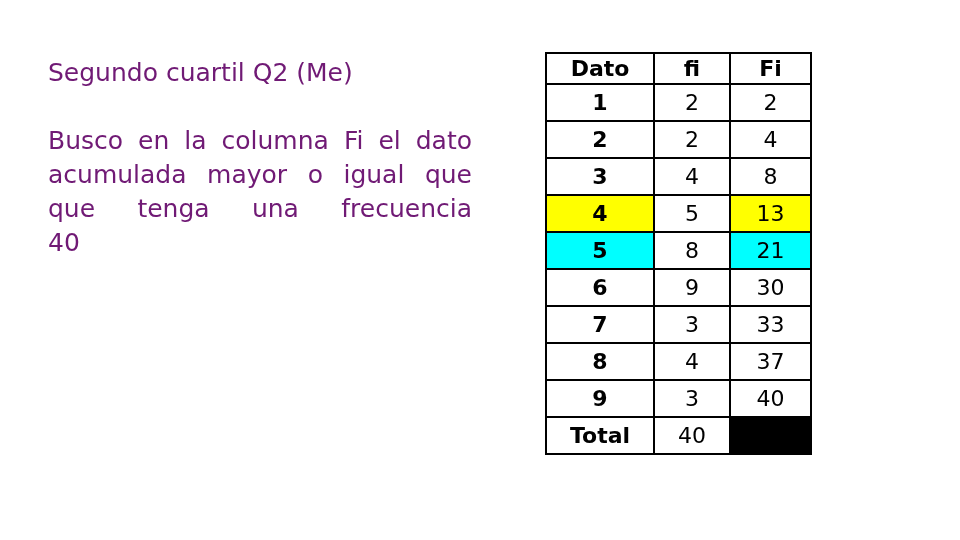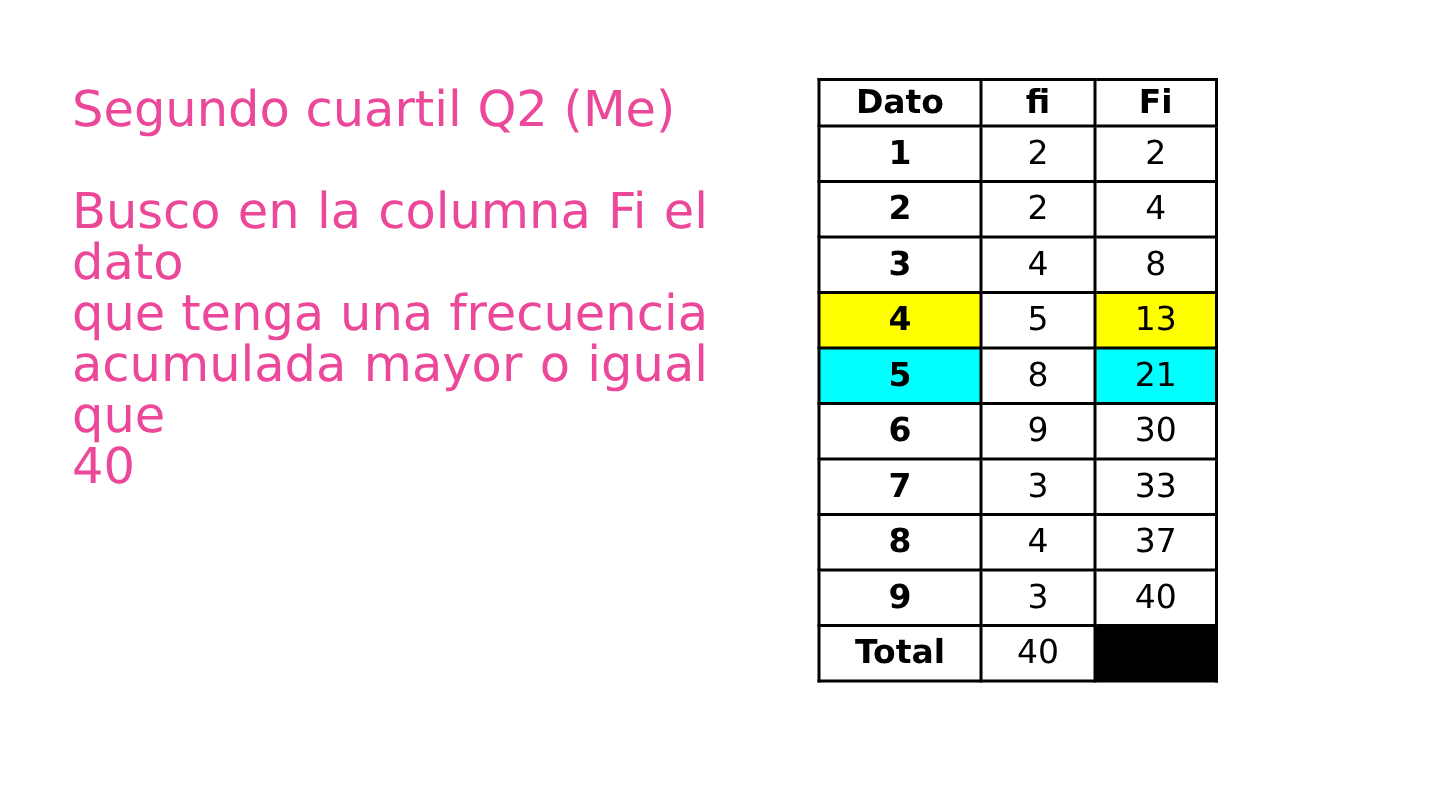--- a/index.html
+++ b/index.html
@@ -19,23 +19,23 @@
     position: absolute;
     inset: 0;
     background: #ffffff;
   }
   
   .text-block {
     position: absolute;
     left: 48px;
     top: 56px;
     width: 424px;
-    font-size: 33px;
+    font-size: 25px;
     line-height: 34px;
-    color: #ec4899;
+    color: #701a75;
   }
   .text-line { white-space: nowrap; }
   .justify-line {
     text-align: justify;
     text-align-last: justify;
   }
   .spacer { height: 34px; }
   .q2-line {
     padding-left: 118px;
     white-space: nowrap;
@@ -74,22 +74,22 @@
 </style>
 </head>
 <body style="background: rgb(255, 255, 255);">
 
 <div class="slide">
 
   <div class="text-block">
     <div class="text-line">Segundo cuartil Q2 (Me)</div>
     <div class="spacer"></div>
     <div class="justify-line">Busco en la columna Fi el dato</div>
+    <div class="justify-line">acumulada mayor o igual que</div>
     <div class="justify-line">que tenga una frecuencia</div>
-    <div class="justify-line">acumulada mayor o igual que</div>
     <div class="text-line">40</div>
     <div class="spacer"></div>
   </div>
 
   <table class="freq-table">
     <colgroup>
       <col class="c-dato">
         <col class="c-fi">
         <col class="c-Fi">
     </colgroup>

